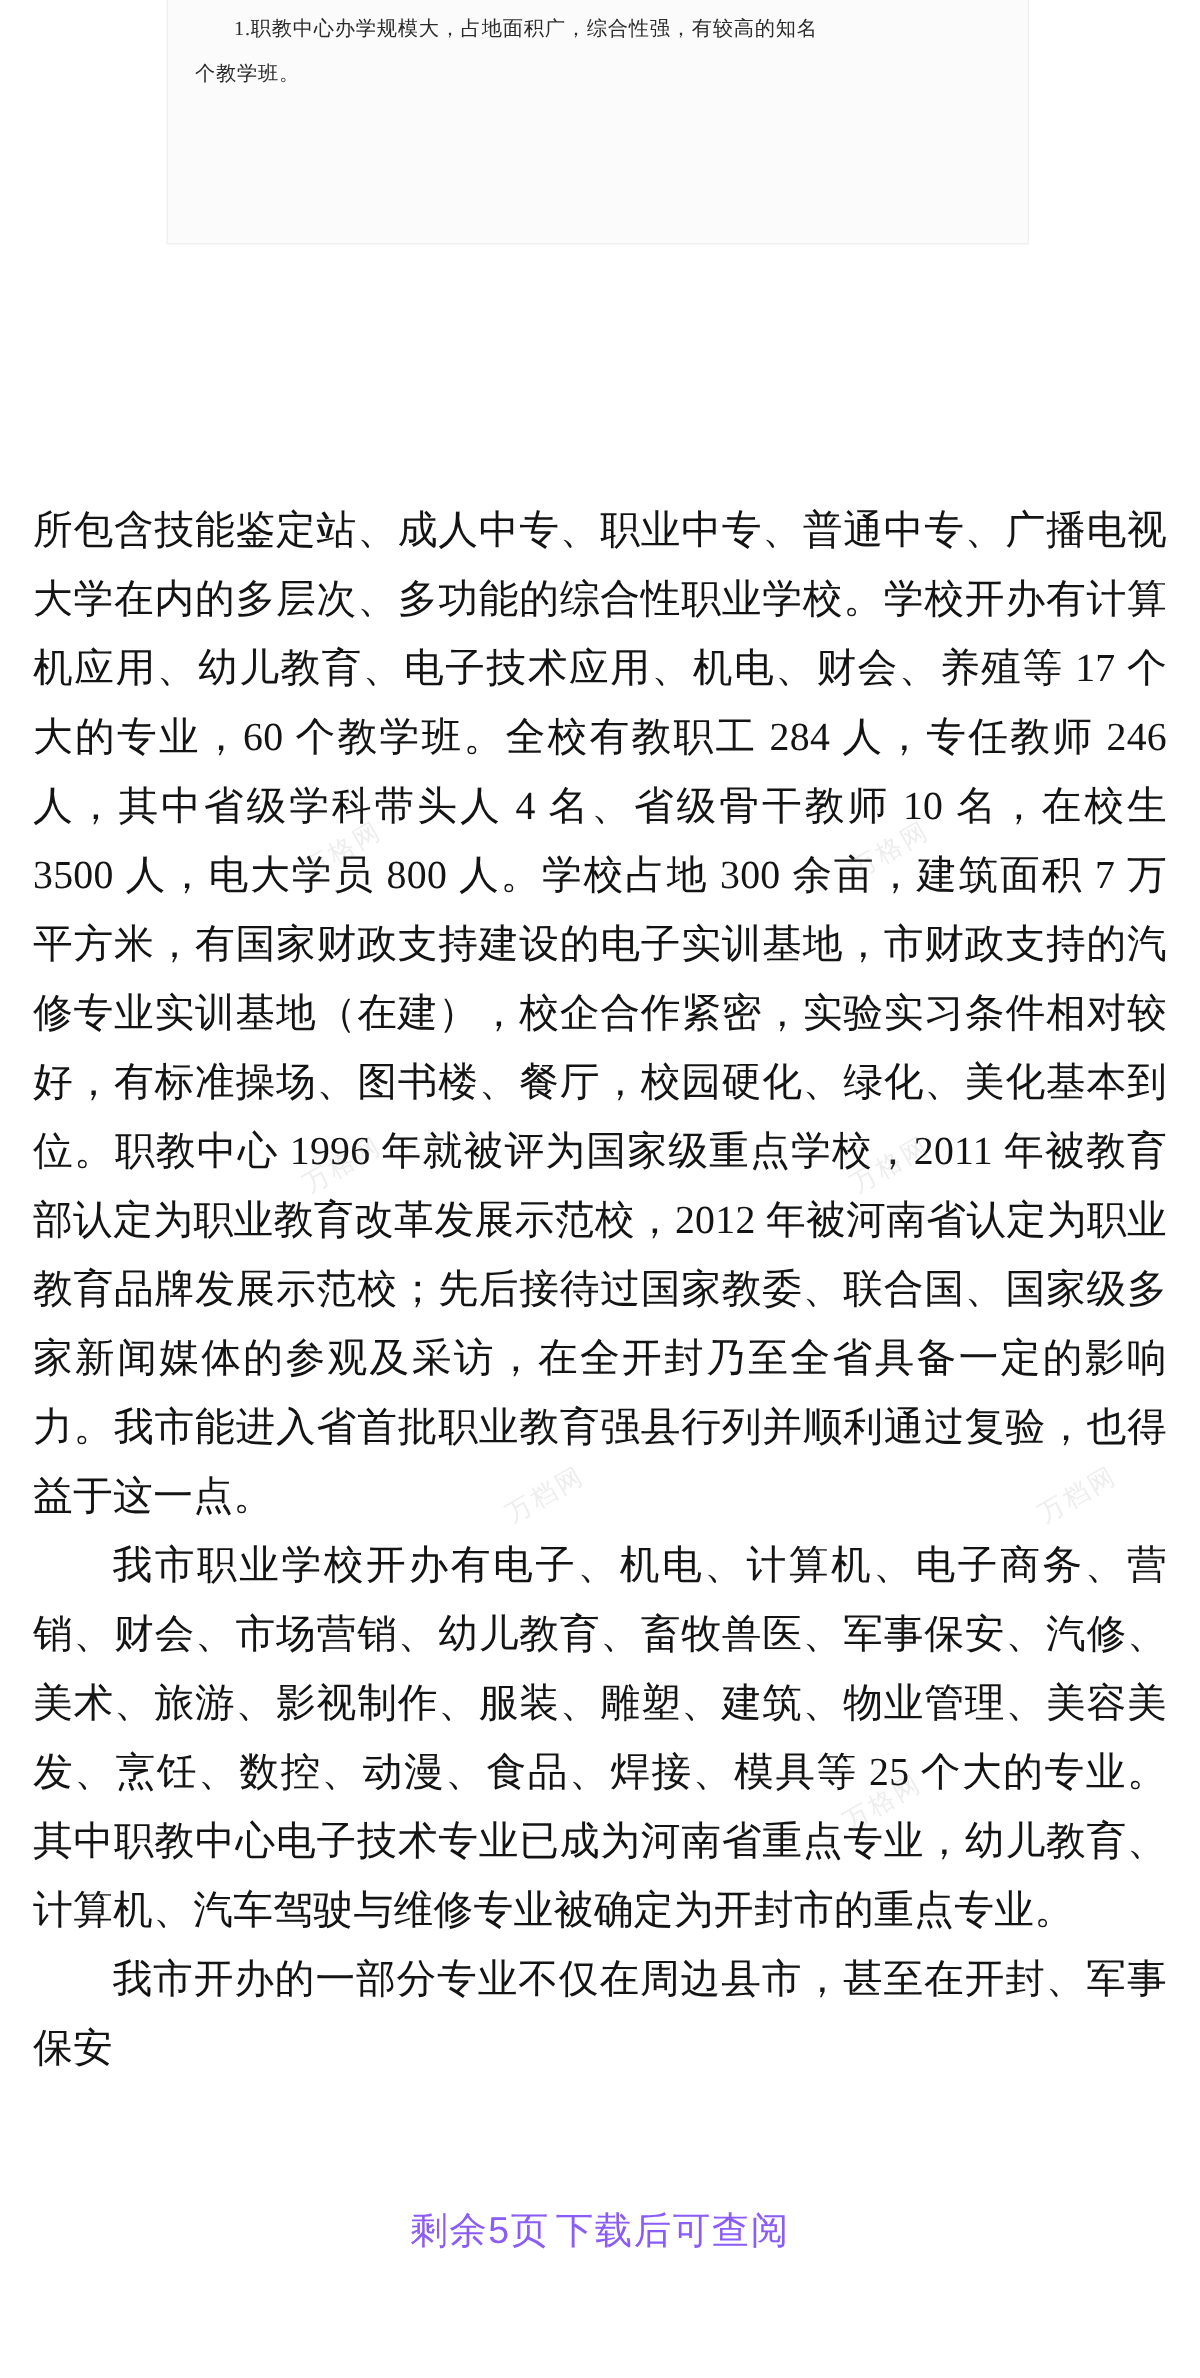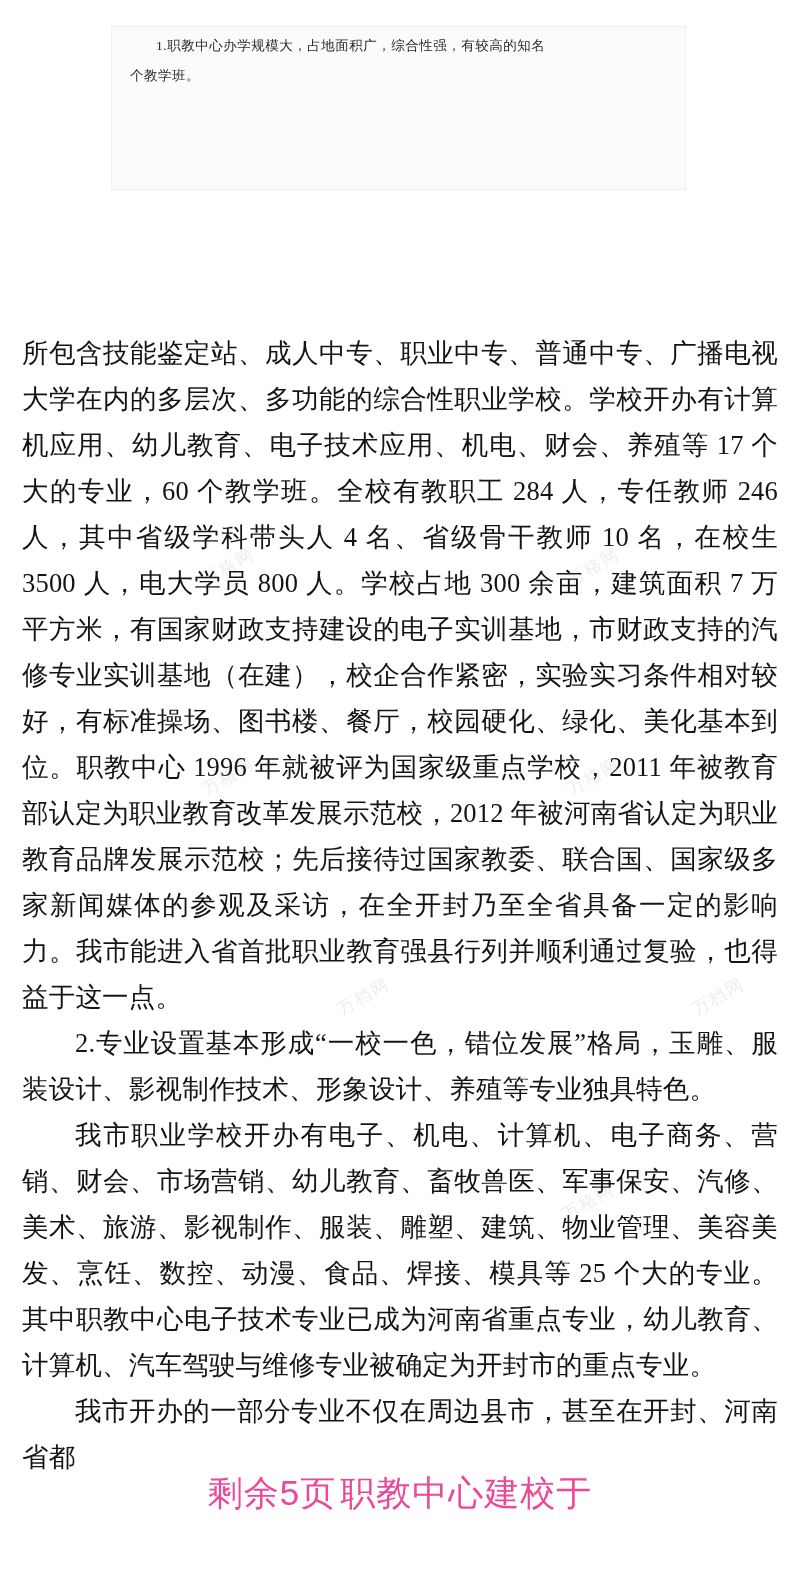--- a/index.html
+++ b/index.html
@@ -18,21 +18,20 @@
 
   
   .preview-card {
     position: absolute;
     left: 112px;
     top: 0;
     width: 573px;
     height: 162px;
     background: #fbfbfb;
     box-shadow: 0 0 0 1px #f0f0f0;
-    margin-top: 27px;
   }
   .preview-line {
     font-size: 13.5px;
     line-height: 30px;
     color: #2b2b2b;
     letter-spacing: 0.5px;
     white-space: nowrap;
   }
   .preview-line.indent {
     text-indent: 26px;
@@ -83,49 +82,48 @@
   
   .footer {
     position: absolute;
     left: 0;
     top: 1470px;
     width: 800px;
     text-align: center;
   }
   .footer-text {
     font-family: "Liberation Sans", sans-serif;
-    font-size: 35px;
-    color: #ec4899;
+    font-size: 25px;
+    color: #8b5cf6;
     letter-spacing: 1px;
   }
 </style>
 </head>
 <body>
 
 <div class="preview-card">
   <div class="preview-inner">
     <div class="preview-line indent">1.职教中心办学规模大，占地面积广，综合性强，有较高的知名</div>
     <div class="preview-line">个教学班。</div>
   </div>
 </div>
 
 <div class="doc-body">
   <p class="para">所包含技能鉴定站、成人中专、职业中专、普通中专、广播电视大学在内的多层次、多功能的综合性职业学校。学校开办有计算机应用、幼儿教育、电子技术应用、机电、财会、养殖等 17 个大的专业，60 个教学班。全校有教职工 284 人，专任教师 246 人，其中省级学科带头人 4 名、省级骨干教师 10 名，在校生 3500 人，电大学员 800 人。学校占地 300 余亩，建筑面积 7 万平方米，有国家财政支持建设的电子实训基地，市财政支持的汽修专业实训基地（在建），校企合作紧密，实验实习条件相对较好，有标准操场、图书楼、餐厅，校园硬化、绿化、美化基本到位。职教中心 1996 年就被评为国家级重点学校，2011 年被教育部认定为职业教育改革发展示范校，2012 年被河南省认定为职业教育品牌发展示范校；先后接待过国家教委、联合国、国家级多家新闻媒体的参观及采访，在全开封乃至全省具备一定的影响力。我市能进入省首批职业教育强县行列并顺利通过复验，也得益于这一点。</p>
-  <p class="para indent">2.专业设置基本形成“一校一色，错位发展”格局，玉雕、服装设计、影视制作技术、形象设计、养殖等专业独具特色。</p>
   <p class="para indent">我市职业学校开办有电子、机电、计算机、电子商务、营销、财会、市场营销、幼儿教育、畜牧兽医、军事保安、汽修、美术、旅游、影视制作、服装、雕塑、建筑、物业管理、美容美发、烹饪、数控、动漫、食品、焊接、模具等 25 个大的专业。其中职教中心电子技术专业已成为河南省重点专业，幼儿教育、计算机、汽车驾驶与维修专业被确定为开封市的重点专业。</p>
-  <p class="para indent gap-para">我市开办的一部分专业不仅在周边县市，甚至在开封、河南省都</p>
+  <p class="para indent gap-para">我市开办的一部分专业不仅在周边县市，甚至在开封、军事保安</p>
 </div>
 
 <div id="watermark-layer">
     <div class="watermark" style="left: 200px; top: 555px;">万格网</div>
     <div class="watermark" style="left: 565px; top: 555px;">万格网</div>
     <div class="watermark" style="left: 200px; top: 765px;">万格网</div>
     <div class="watermark" style="left: 565px; top: 765px;">万格网</div>
     <div class="watermark" style="left: 335px; top: 985px;">万档网</div>
     <div class="watermark" style="left: 690px; top: 985px;">万档网</div>
     <div class="watermark" style="left: 560px; top: 1190px;">万格网</div>
   </div>
 
 <div class="footer">
   <span class="footer-text">剩余5页</span>
   <span class="footer-text spacer"></span>
-  <span class="footer-text">职教中心建校于</span>
+  <span class="footer-text">下载后可查阅</span>
 </div>
 
 </body></html>

